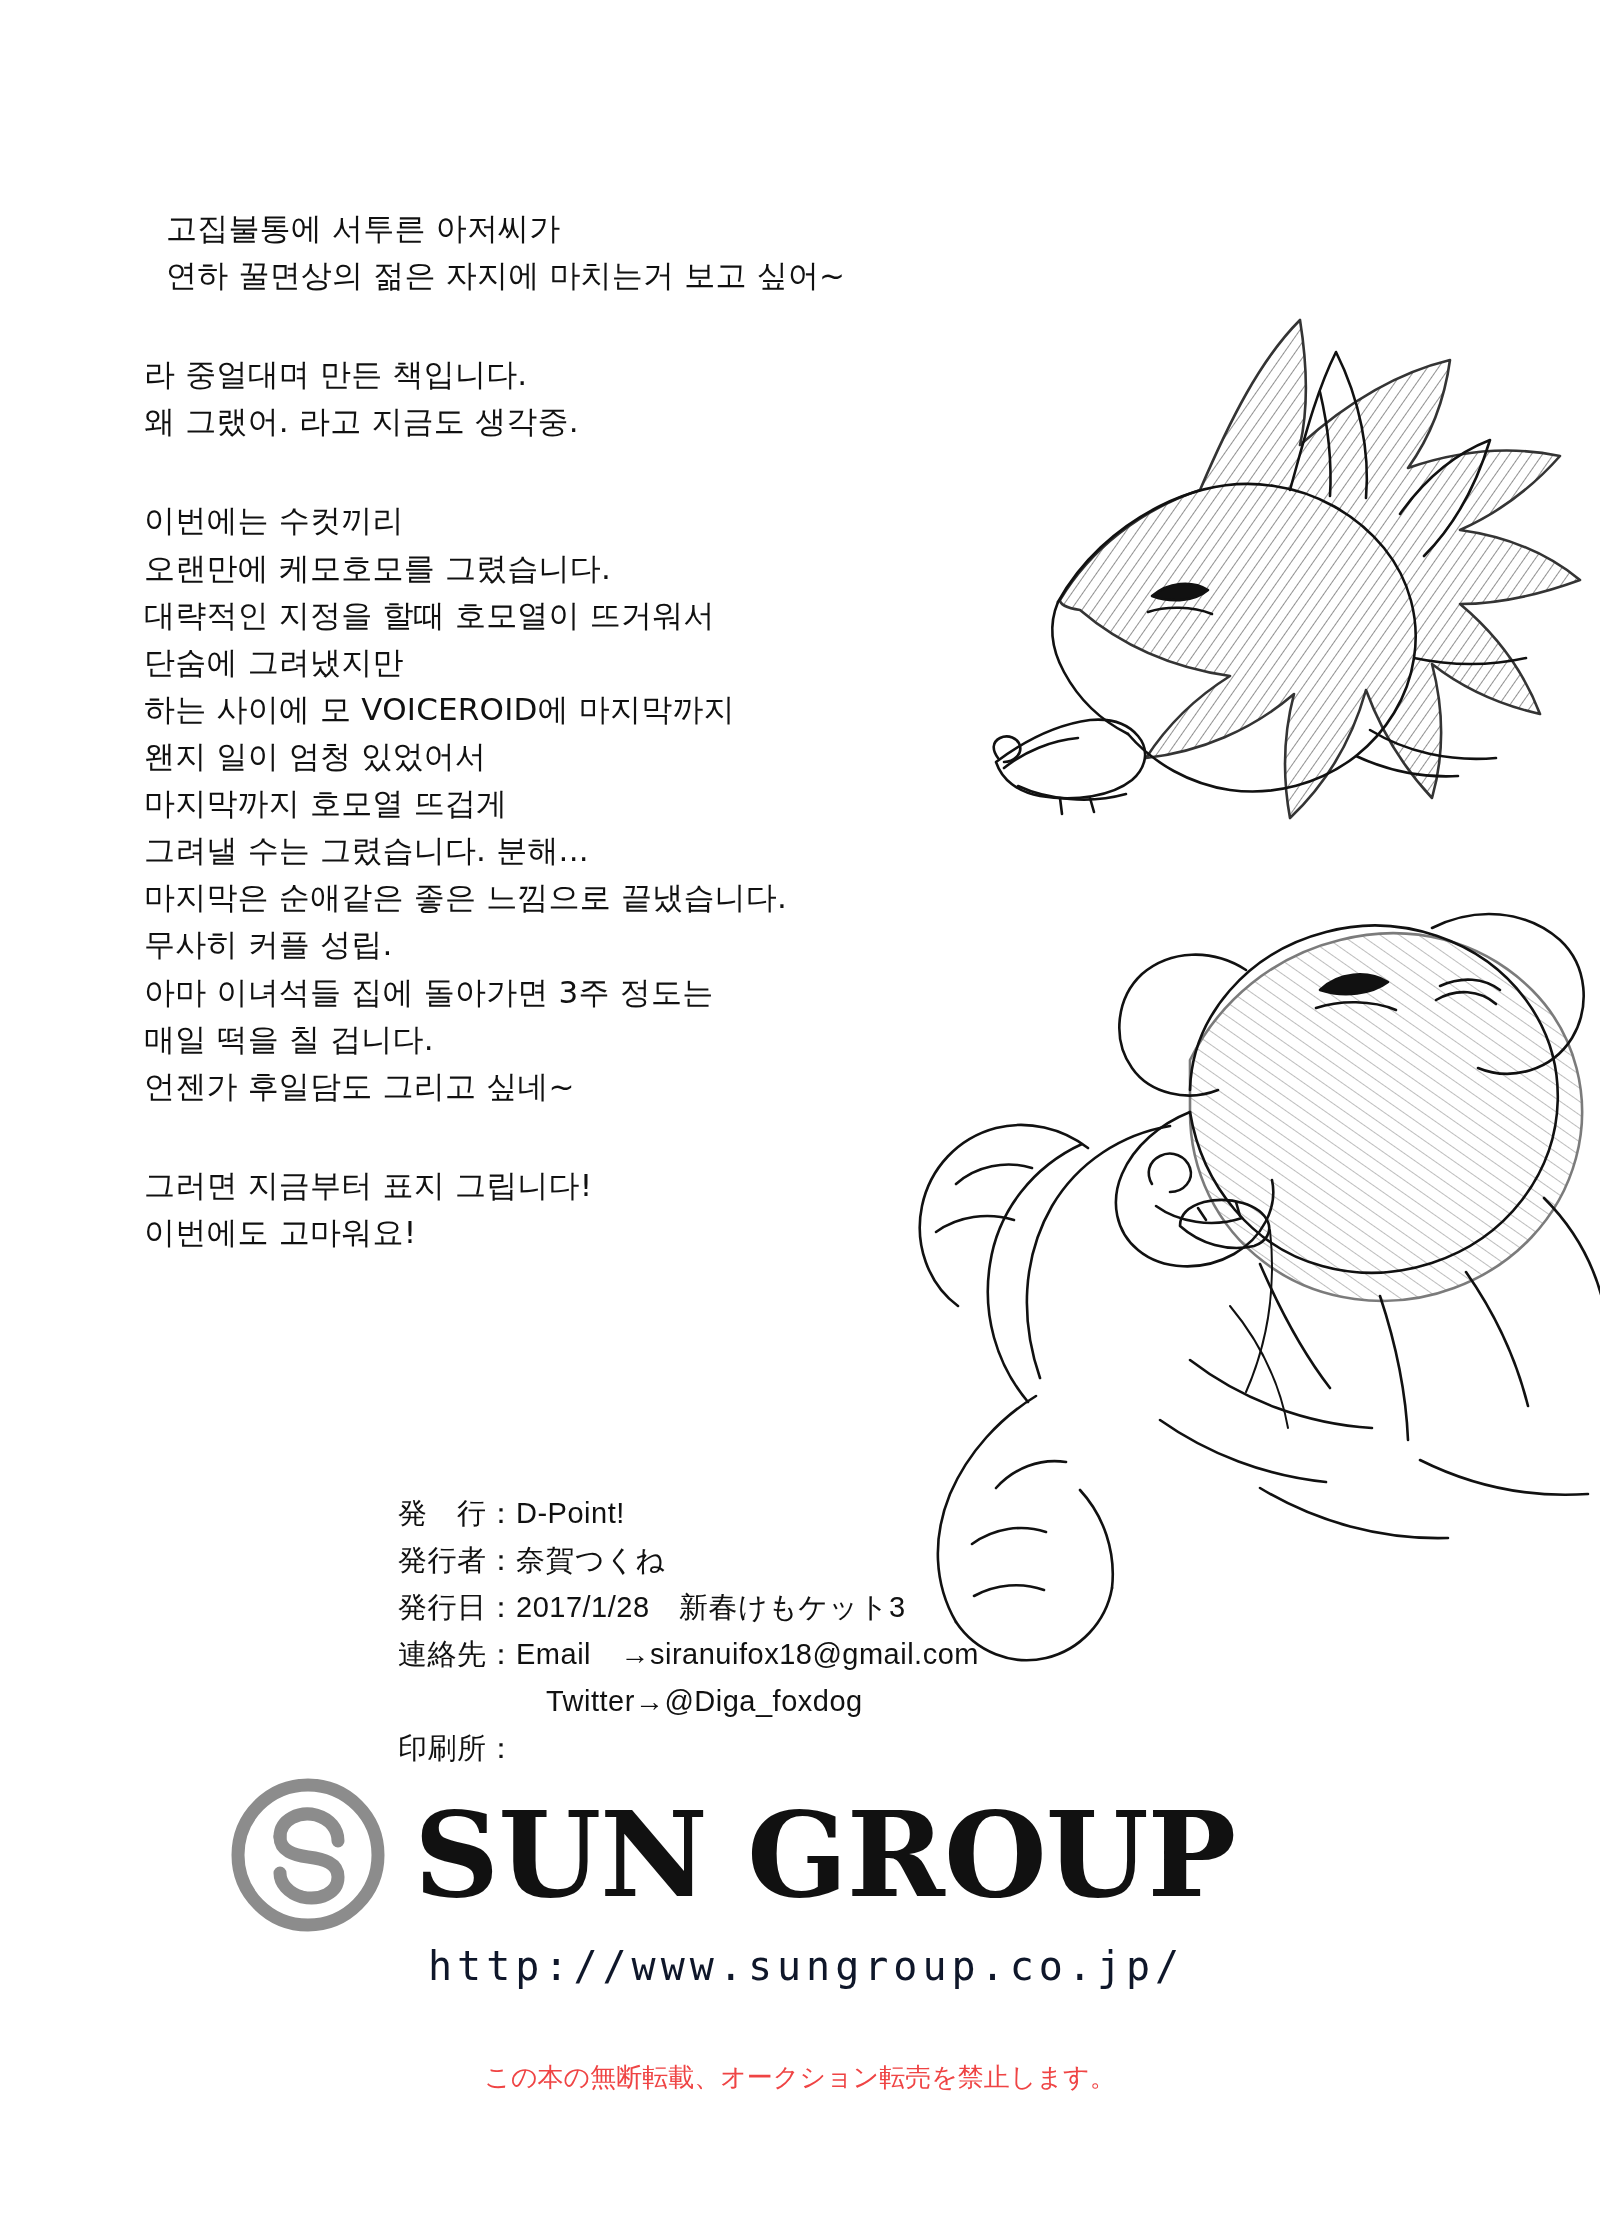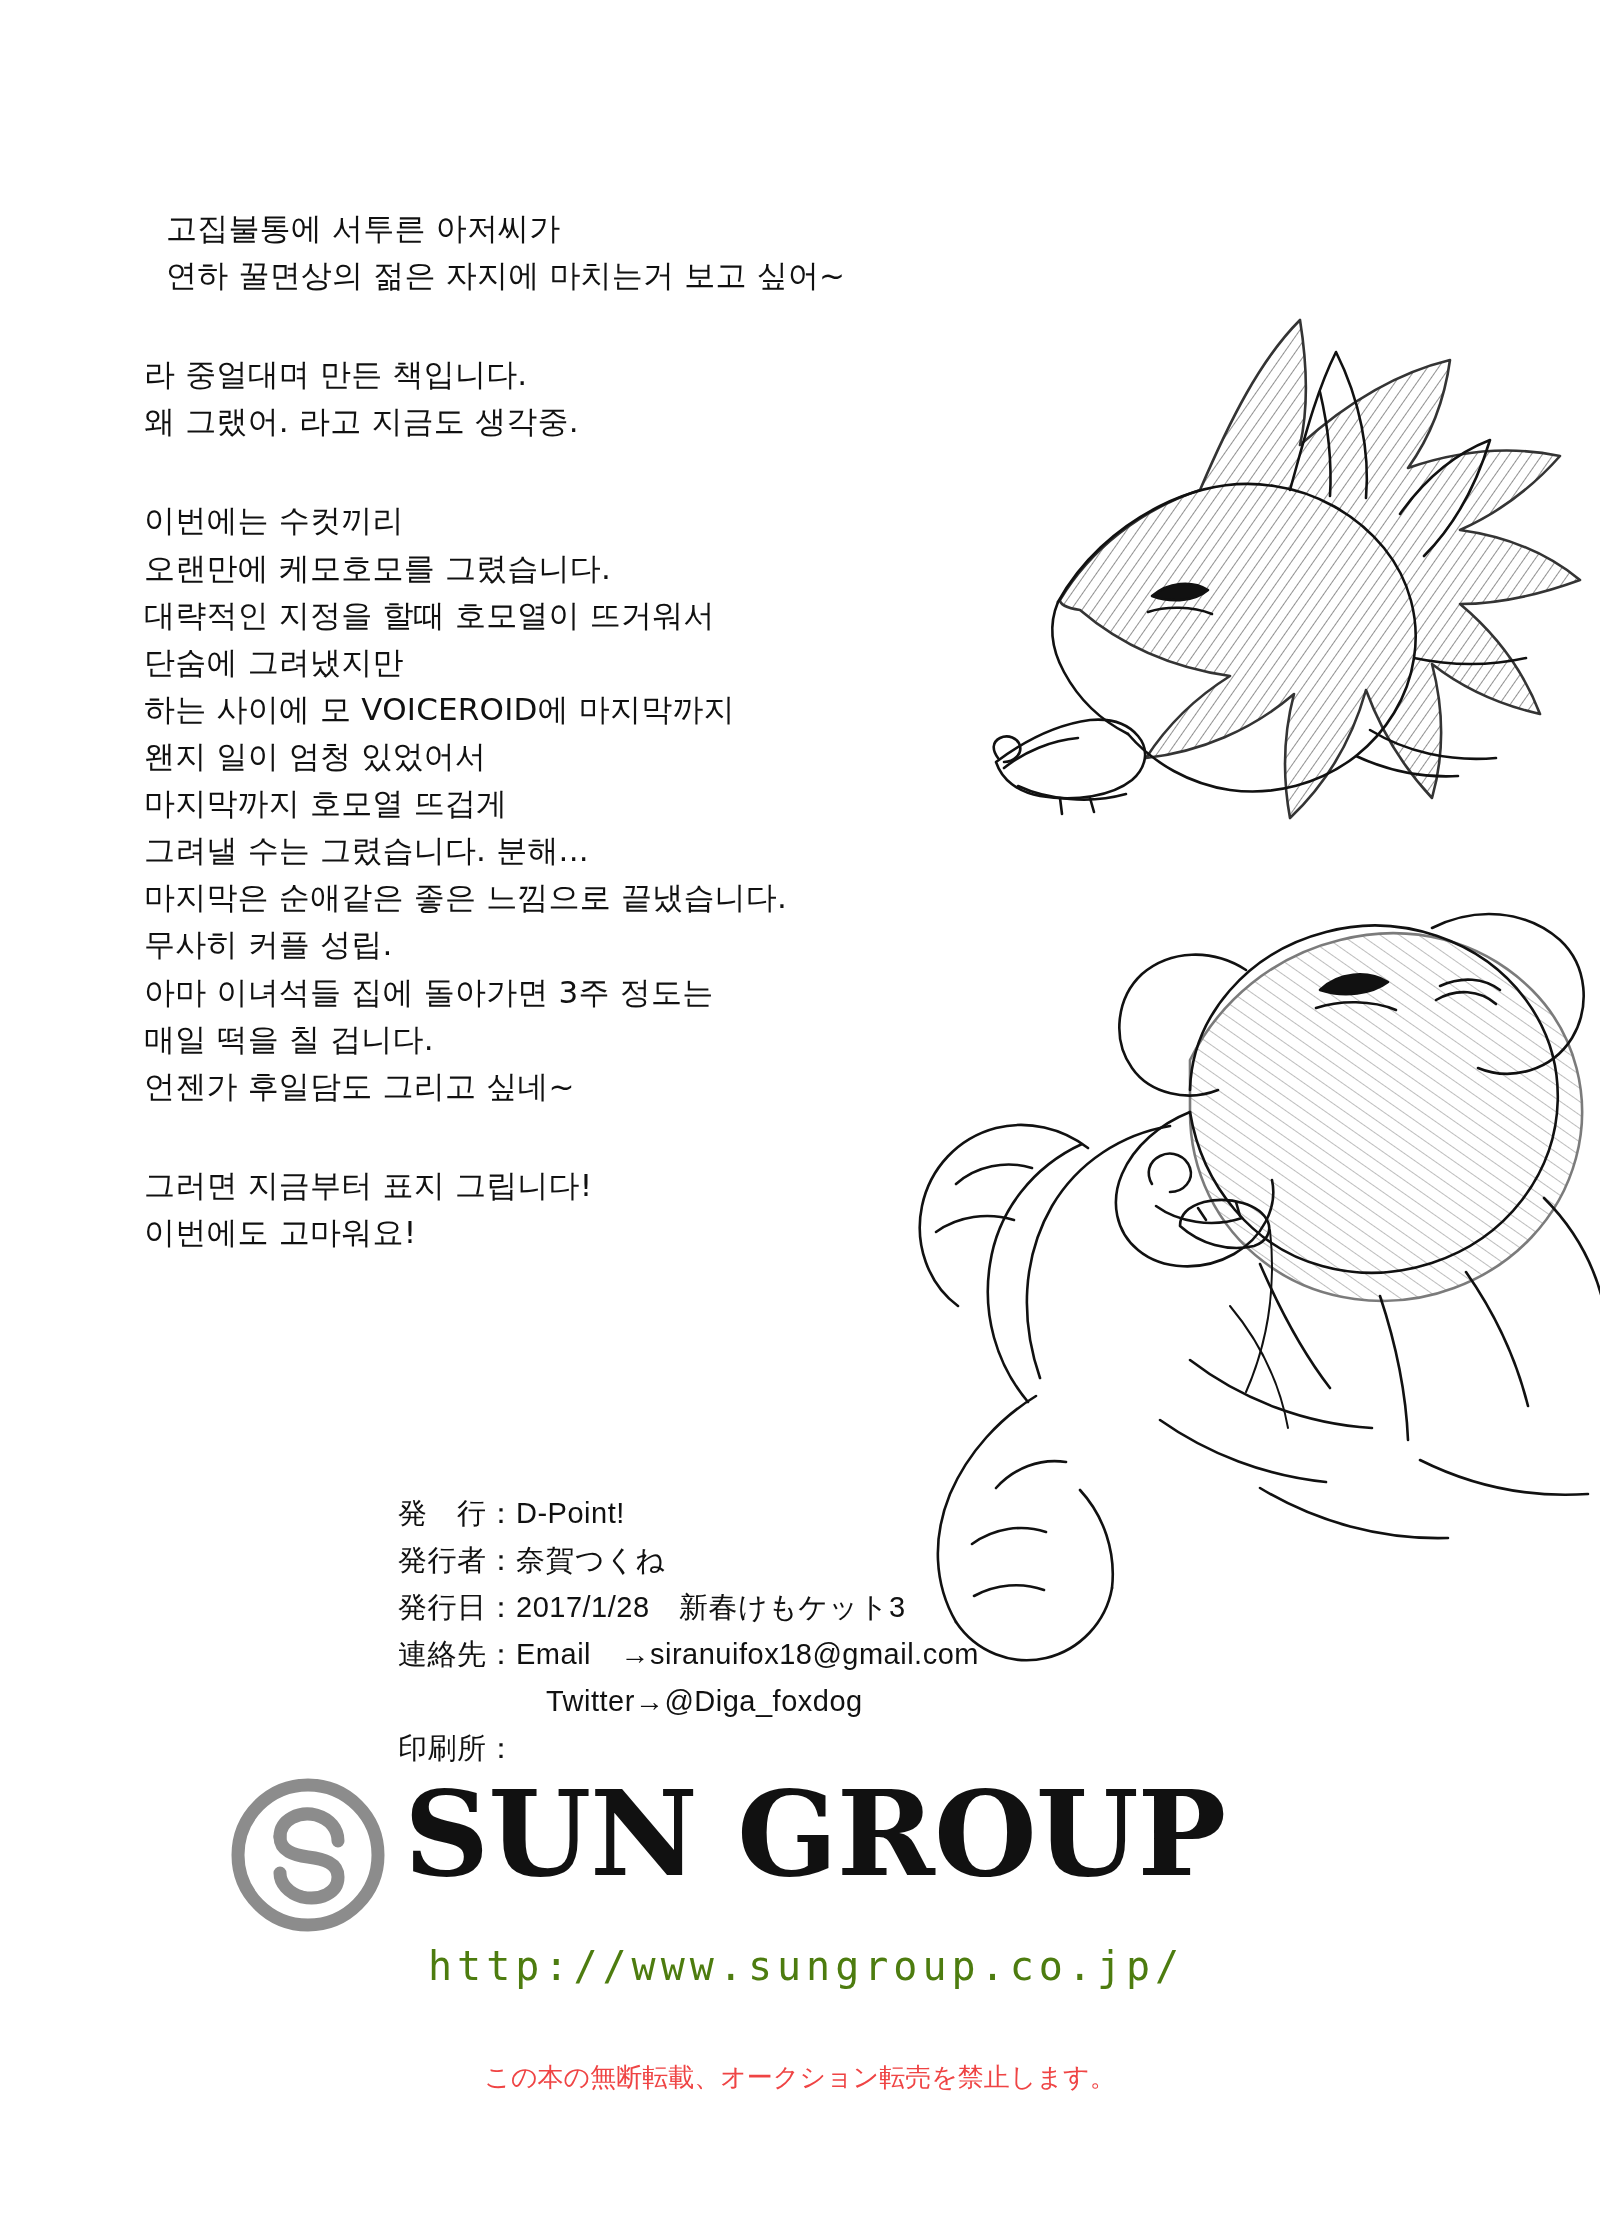--- a/index.html
+++ b/index.html
@@ -57,42 +57,43 @@
   
   .logo-wrap {
     position: absolute;
     left: 228px;
     top: 1775px;
     width: 1150px;
     z-index: 5;
   }
   .logo-row {
     display: flex;
-    gap: 16px;
+    align-items: center;
+    gap: 26px;
   }
   .logo-mark {
     width: 160px;
     height: 160px;
     flex: 0 0 auto;
   }
   .logo-text {
     font-family: "DejaVu Serif", serif;
     font-weight: bold;
     font-size: 118px;
     letter-spacing: -1px;
     color: #111;
     line-height: 1;
   }
   .logo-url {
     margin-top: 8px;
     margin-left: 200px;
     font-family: "DejaVu Sans Mono", monospace;
     font-size: 40px;
     letter-spacing: 5px;
-    color: #4d7c0f;
+    color: #0f172a;
   }
   .notice {
     position: absolute;
     left: 0;
     right: 0;
     top: 2060px;
     text-align: center;
     font-size: 26px;
     color: #ef4444;
     z-index: 5;

